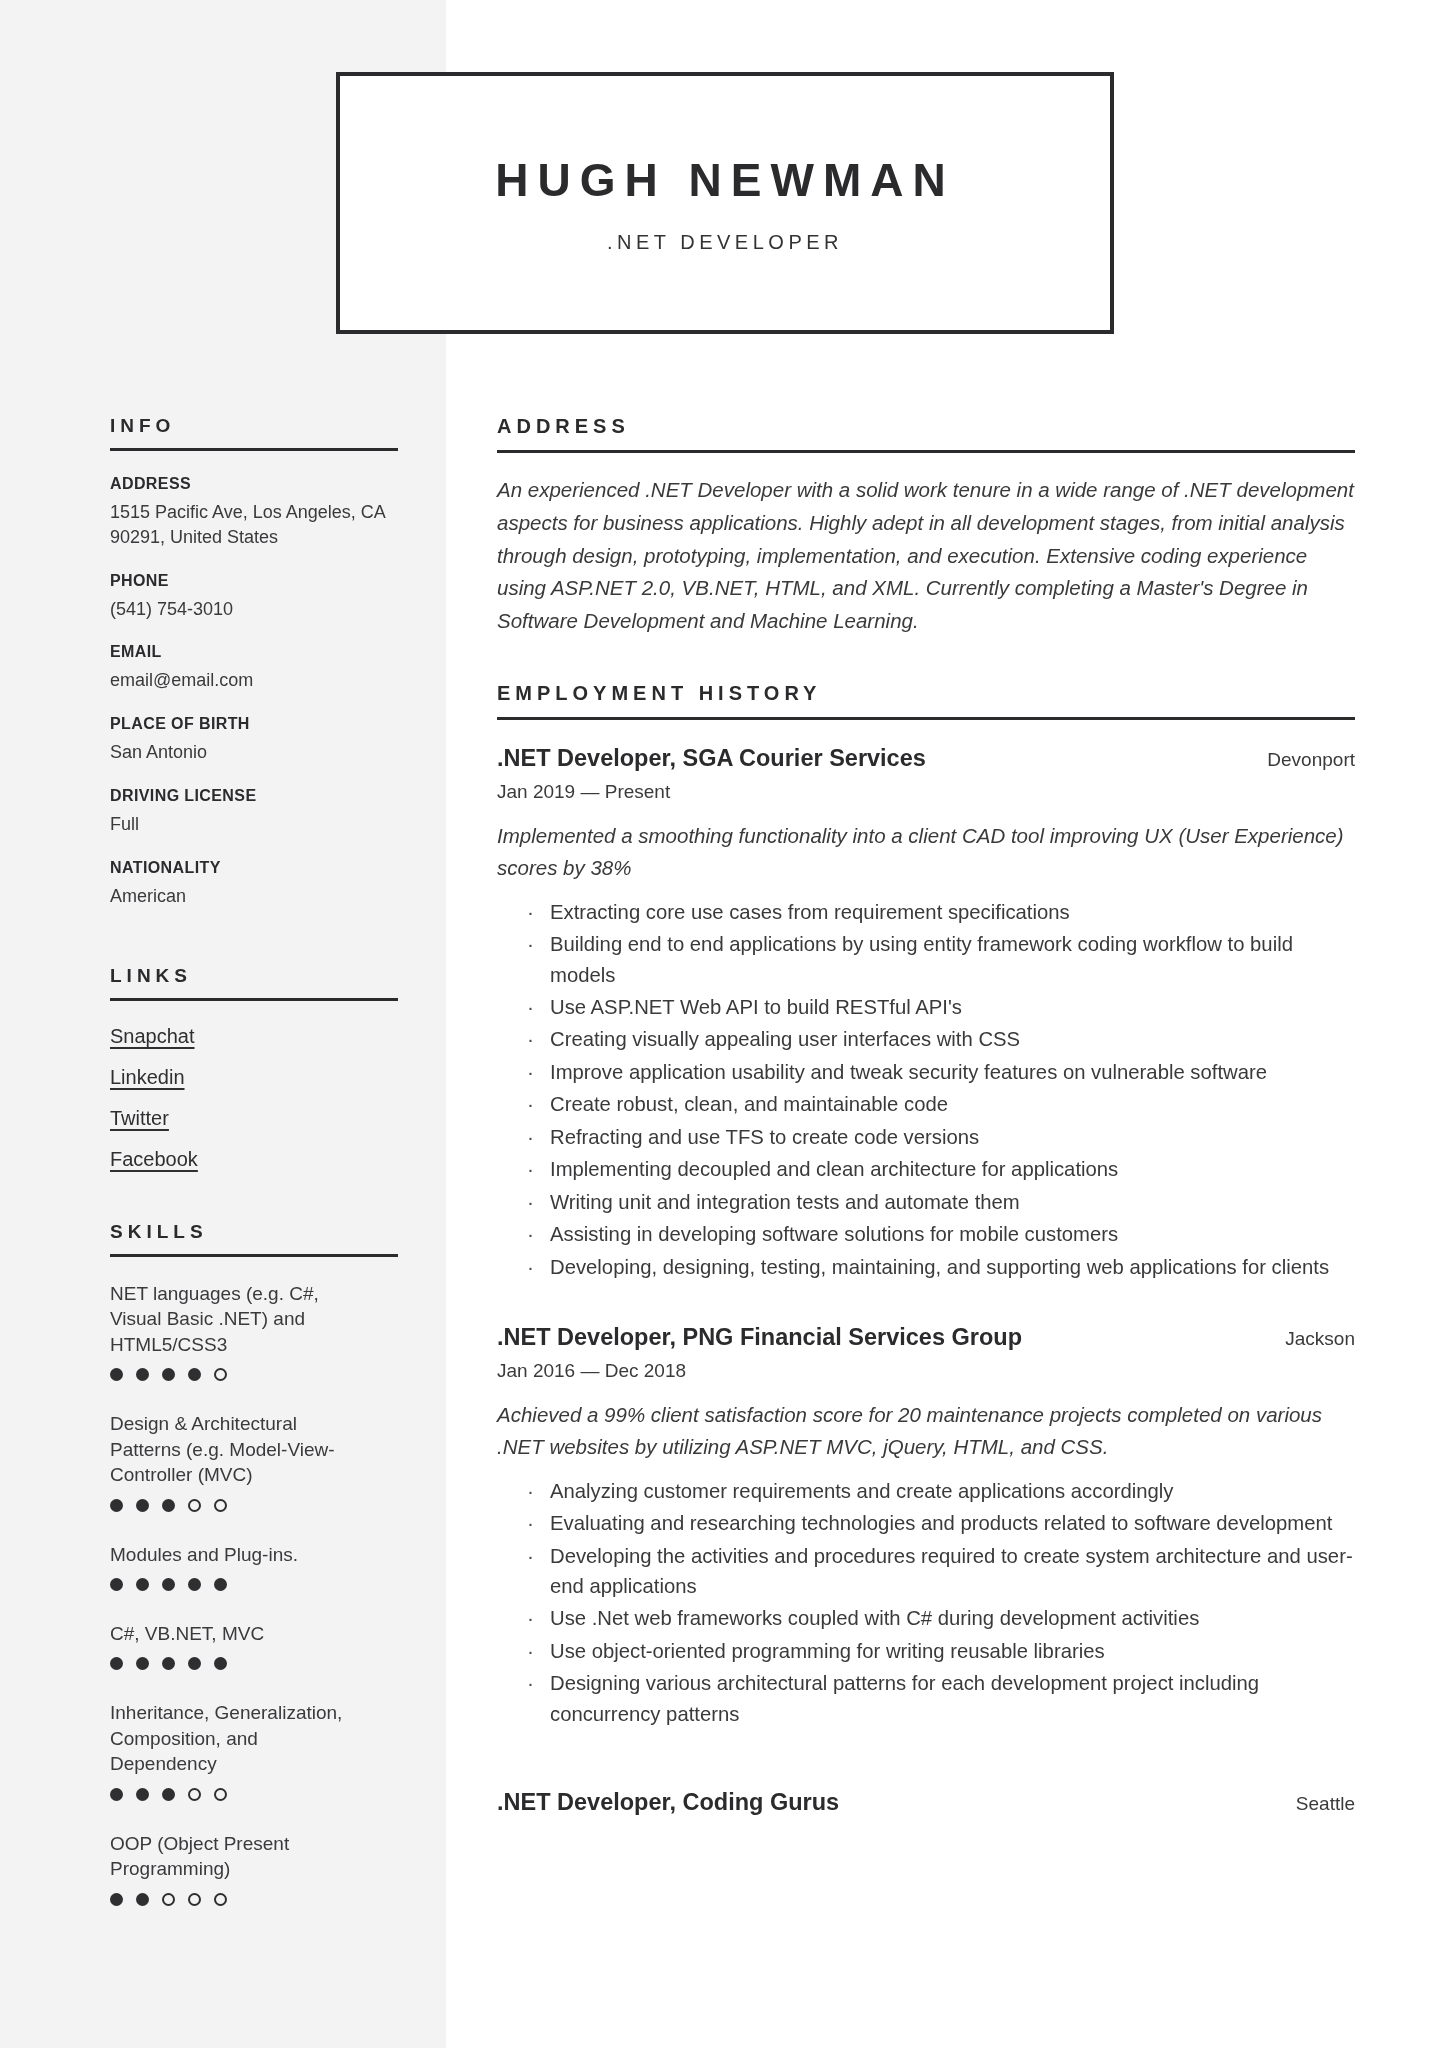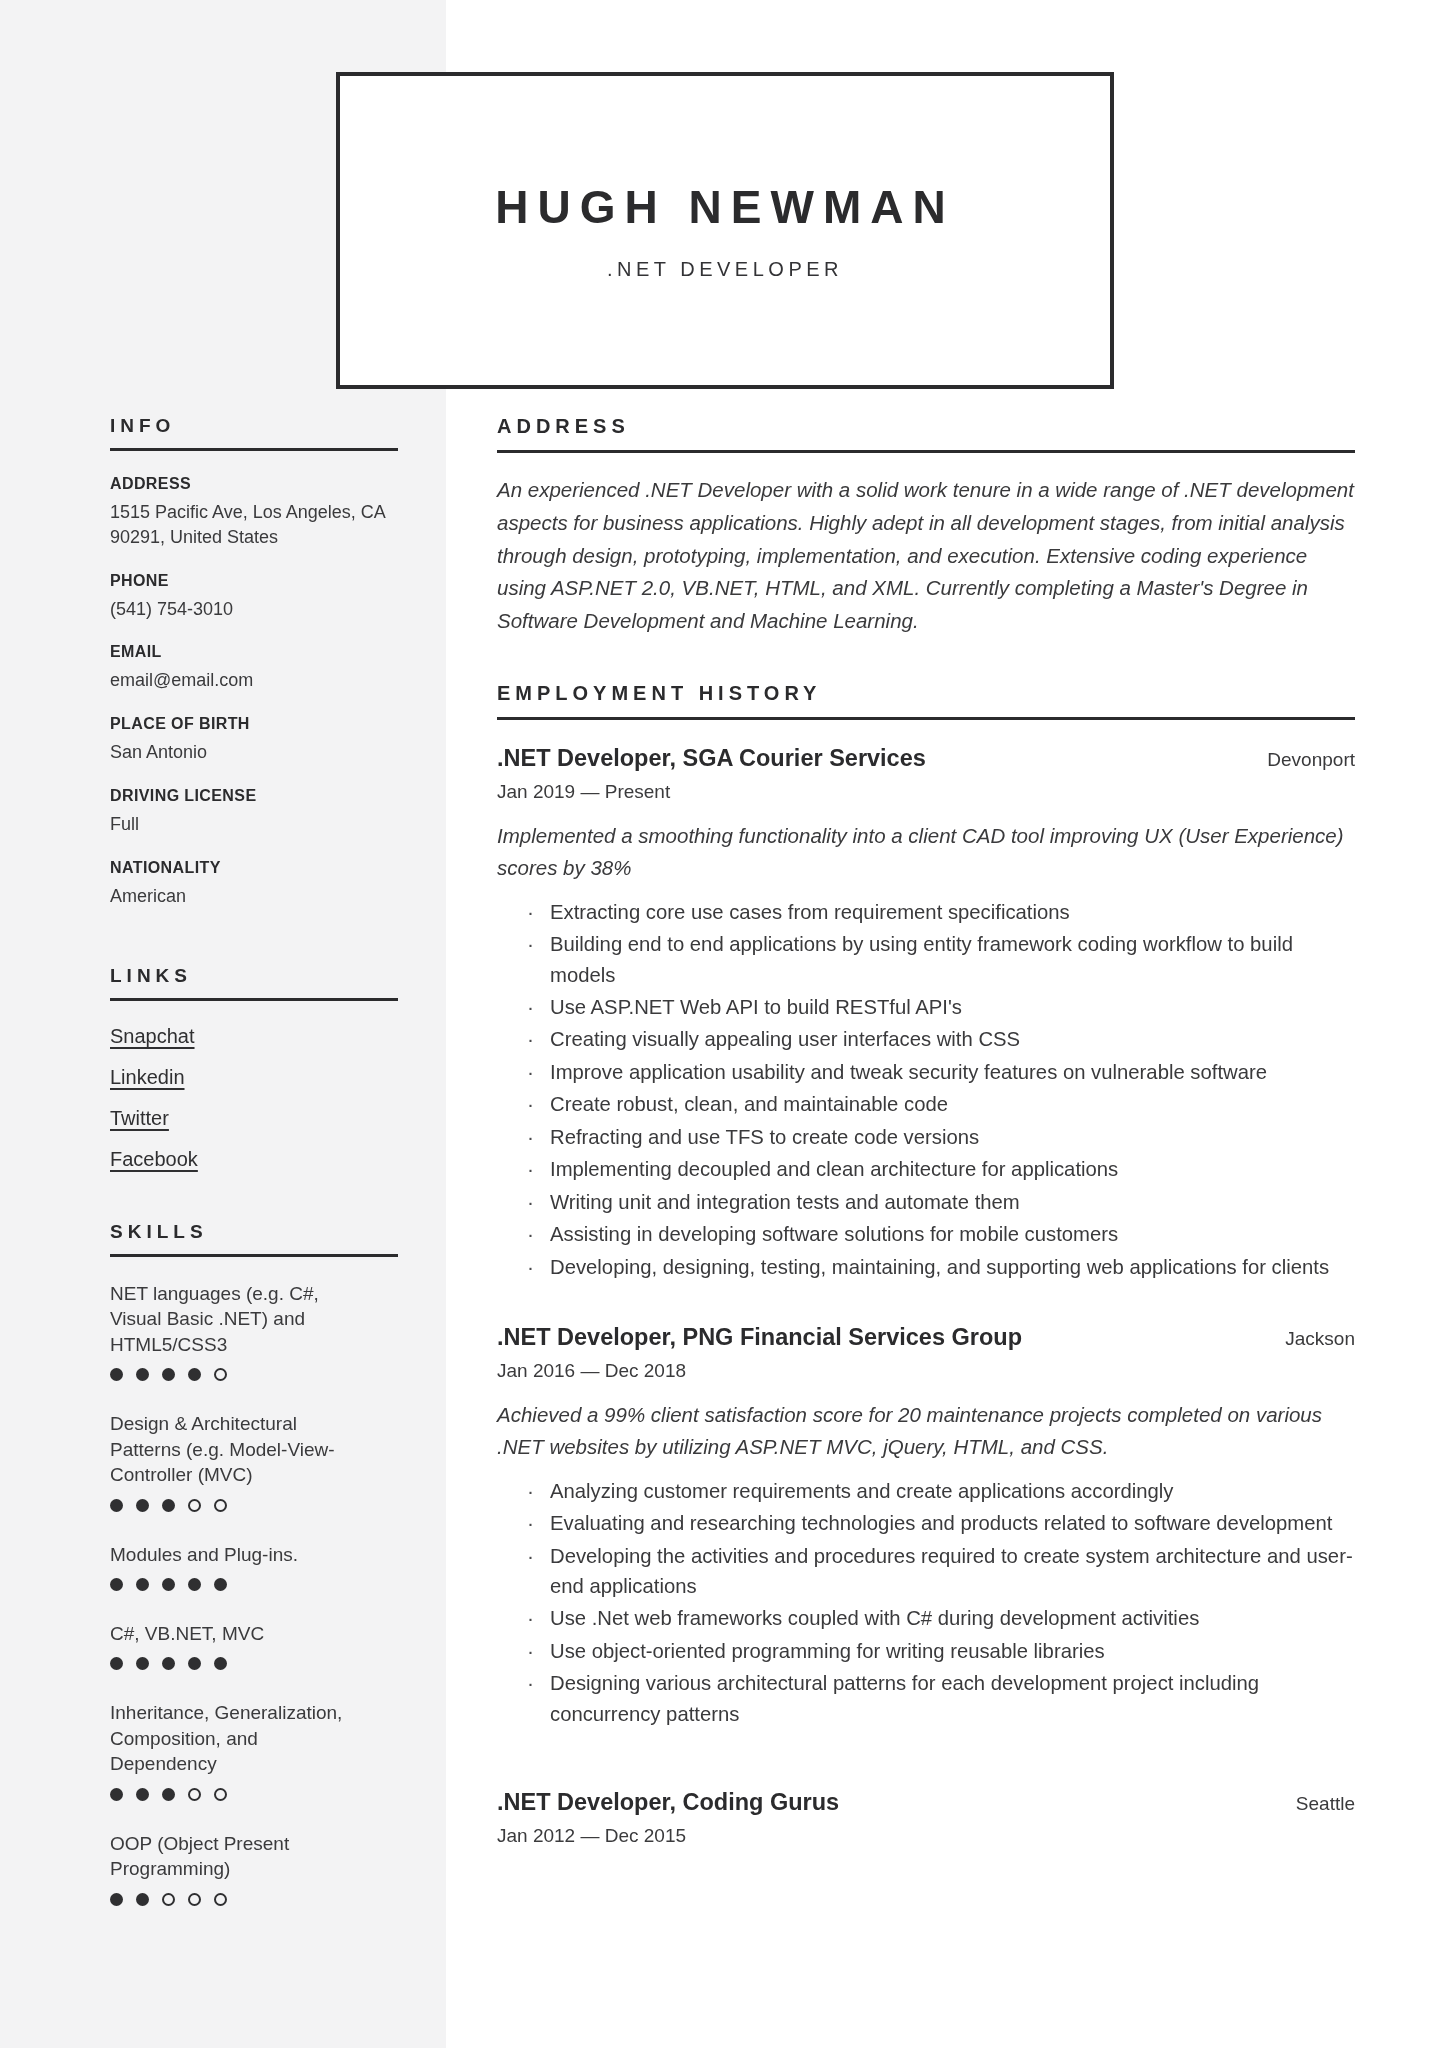--- a/index.html
+++ b/index.html
@@ -12,21 +12,21 @@
     overflow:hidden;
   }
   .sidebar-bg {
     position:absolute; left:0; top:0;
     width:446px; height:2048px;
     background:#f3f3f4;
   }
   
   .header-box {
     position:absolute; left:336px; top:72px;
-    width:778px; height:317px;
+    width:778px; height:262px;
     background:#ffffff;
     border:4px solid #2b2b2d;
     display:flex; flex-direction:column;
     align-items:center; justify-content:center;
     padding-top:0;
   }
   .candidate-name {
     font-size:46px; font-weight:700;
     letter-spacing:9px;
     color:#2b2b2d;
@@ -288,18 +288,17 @@
             <li>Use .Net web frameworks coupled with C# during development activities</li>
             <li>Use object-oriented programming for writing reusable libraries</li>
             <li>Designing various architectural patterns for each development project including concurrency patterns</li>
           </ul>
   </div>
         <div class="job">
     <div class="job-head">
       <h3 class="job-title">.NET Developer, Coding Gurus</h3>
       <span class="job-location">Seattle</span>
     </div>
-    <div class="job-dates">Jan 2012 — Dec 2015</div>
 
   </div>
       </div>
   </section>
 </main>
 
 </body></html>

